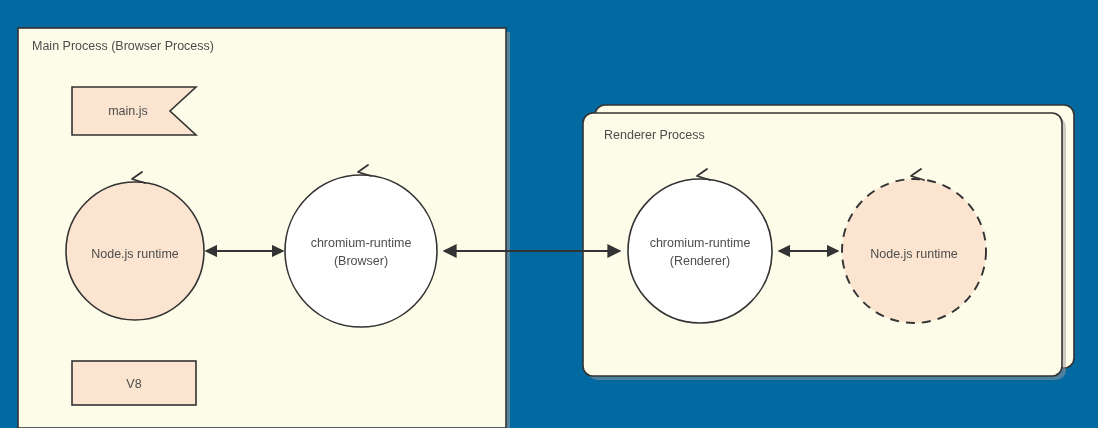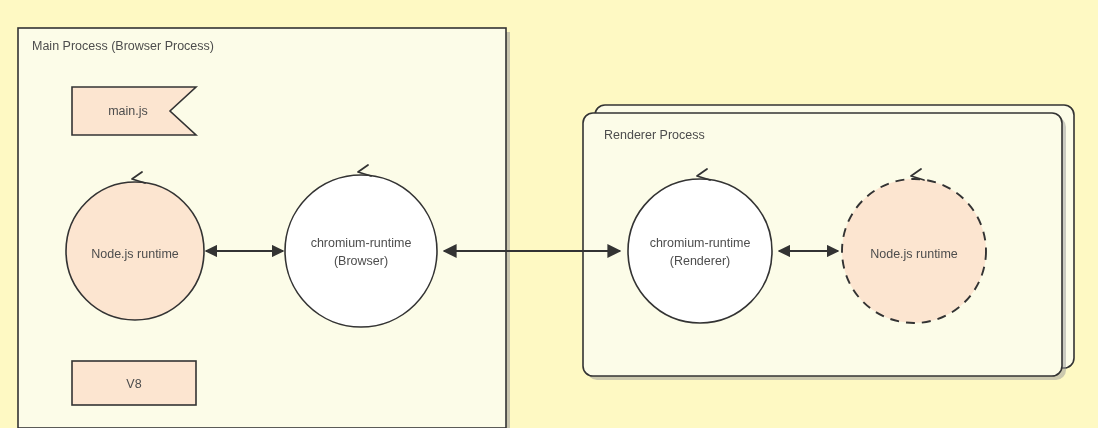--- a/index.html
+++ b/index.html
@@ -8,21 +8,21 @@
     padding: 0;
     background: #ffffff;
   }
   body {
     font-family: "Liberation Sans", "DejaVu Sans", sans-serif;
   }
   #canvas {
     position: relative;
     width: 1098px;
     height: 428px;
-    background: #fef9c3;
+    background: #0369a1;
     overflow: hidden;
   }
   #canvas svg {
     position: absolute;
     left: 0;
     top: 0;
     width: 1098px;
     height: 428px;
     display: block;
   }

